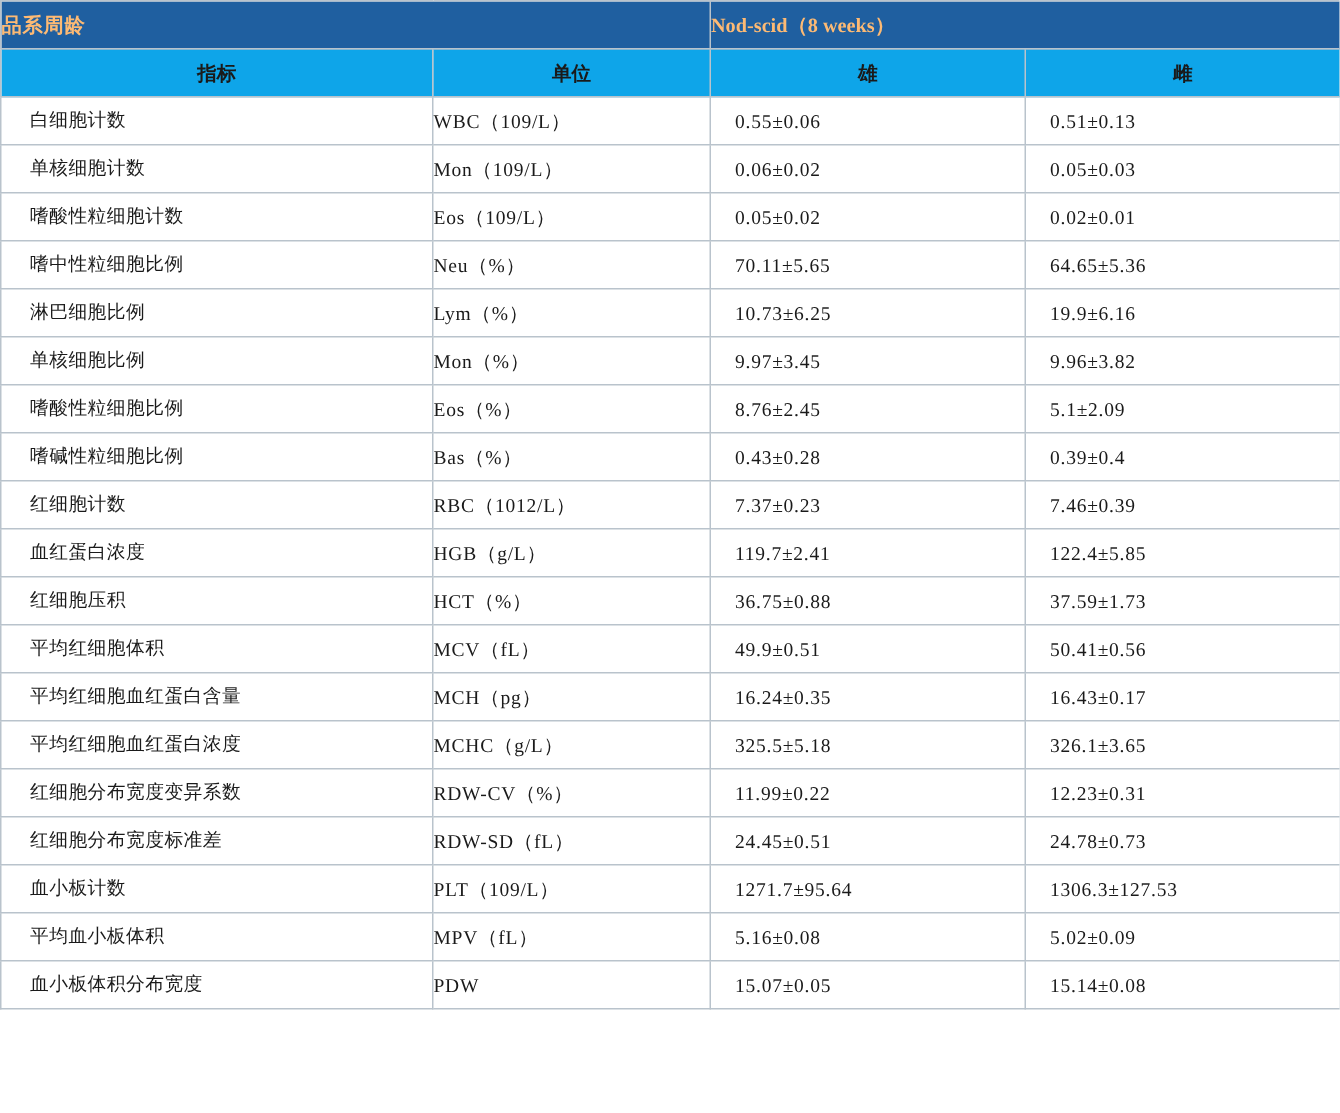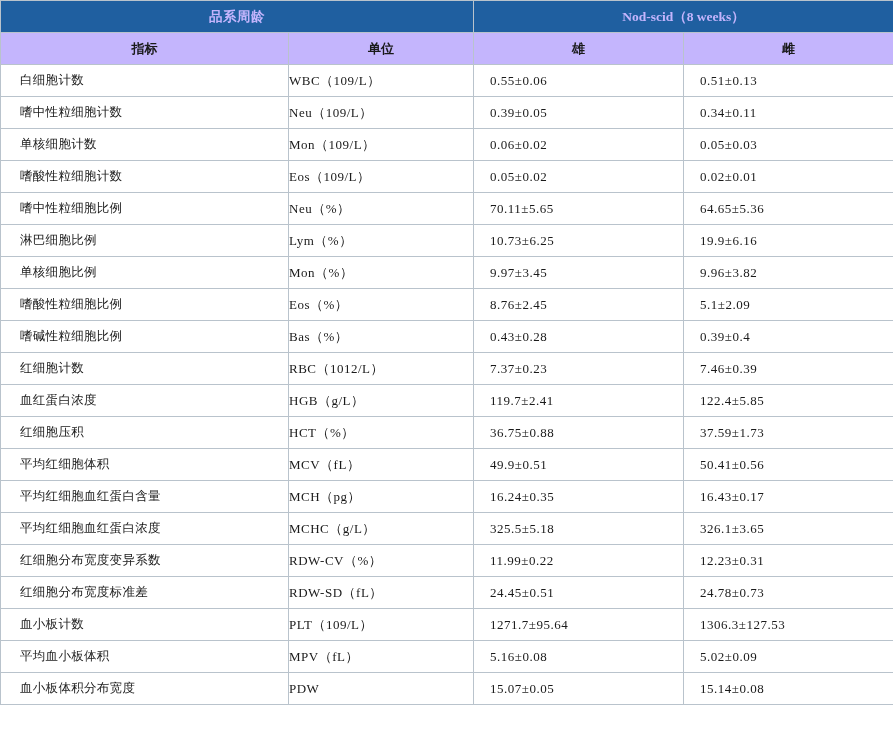--- a/index.html
+++ b/index.html
@@ -25,38 +25,38 @@
     table-layout: fixed;
   }
   table.data-table td, table.data-table th {
     border: 1px solid #b9c3cc;
     padding: 0;
     vertical-align: middle;
   }
   
   .banner-cell {
     background: #1f5fa0;
-    color: #c4b5fd;
+    color: #fdba74;
     height: 31px;
-    text-align: center;
+    text-align: left;
     font-size: 13.5px;
     font-weight: bold;
     letter-spacing: 0.5px;
     font-family: "Liberation Sans", sans-serif;
     border: 1px solid #1f5fa0;
   }
   .banner-cell.group {
     font-family: "Liberation Serif", serif;
     font-weight: bold;
     font-size: 13.5px;
     letter-spacing: 0px;
   }
   
   .subhead-cell {
-    background: #c4b5fd;
+    background: #0ea5e9;
     height: 31px;
     text-align: center;
     font-size: 13px;
     font-weight: bold;
     color: #1a1a1a;
     font-family: "Liberation Sans", sans-serif;
   }
   .subhead-cell.unit,
   .subhead-cell.sex {
     font-family: "Liberation Sans", sans-serif;
@@ -113,26 +113,20 @@
       </tr>
     </thead>
     <tbody id="table-body">
         <tr>
           <td class="cell index">白细胞计数</td>
           <td class="cell unit">WBC（109/L）</td>
           <td class="cell value">0.55±0.06</td>
           <td class="cell value">0.51±0.13</td>
         </tr>
         <tr>
-          <td class="cell index">嗜中性粒细胞计数</td>
-          <td class="cell unit">Neu（109/L）</td>
-          <td class="cell value">0.39±0.05</td>
-          <td class="cell value">0.34±0.11</td>
-        </tr>
-        <tr>
           <td class="cell index">单核细胞计数</td>
           <td class="cell unit">Mon（109/L）</td>
           <td class="cell value">0.06±0.02</td>
           <td class="cell value">0.05±0.03</td>
         </tr>
         <tr>
           <td class="cell index">嗜酸性粒细胞计数</td>
           <td class="cell unit">Eos（109/L）</td>
           <td class="cell value">0.05±0.02</td>
           <td class="cell value">0.02±0.01</td>

